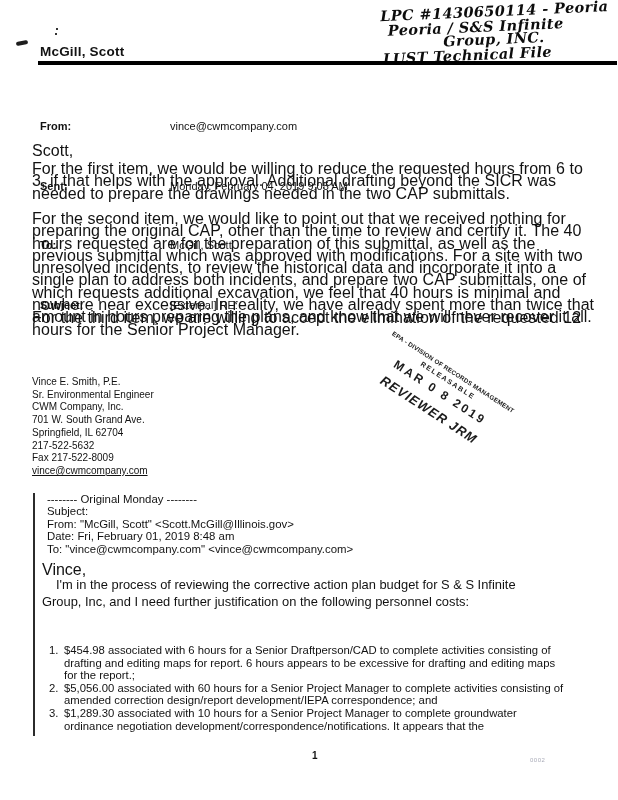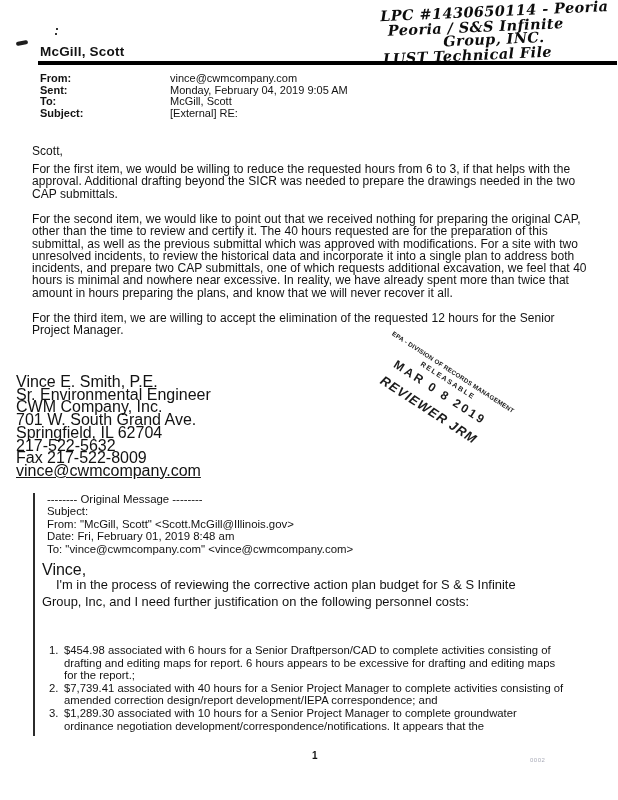--- a/index.html
+++ b/index.html
@@ -18,30 +18,30 @@
   .hw-l3{margin-left:62px;margin-top:-2px;}
   .hw-l4{margin-left:1px;}
   
   .artifact-dash{position:absolute;left:16px;top:41px;width:12px;height:4px;background:#1d1d1d;border-radius:2px;transform:rotate(-10deg);}
   .artifact-dot1{position:absolute;left:56px;top:28px;width:2px;height:2px;background:#333;}
   .artifact-dot2{position:absolute;left:55px;top:33px;width:2px;height:2px;background:#333;}
   
   .hdr-title{position:absolute;left:40px;top:44px;font-size:13.5px;font-weight:bold;letter-spacing:.2px;}
   .hdr-rule{position:absolute;left:38px;top:61px;width:579px;height:4px;background:#000;}
   .mail-headers{position:absolute;left:40px;top:73px;width:560px;font-size:11px;line-height:11.7px;}
-  .mh-row{display:flex;}
+  .mh-row{display:flex;margin-top:48px;}
   .mh-label{width:130px;font-weight:bold;flex:0 0 130px;}
   
-  .para{position:absolute;left:32px;width:563px;font-size:12px;line-height:12.3px;letter-spacing:.05px;}
+  .para{position:absolute;left:32px;width:563px;font-size:16px;line-height:12.3px;letter-spacing:.05px;}
   .salutation{top:145px;}
   .para1{top:163px;}
   .para2{top:213px;}
   .para3{top:312px;}
   .closing{top:353px;}
-  .sigblock{position:absolute;left:16px;top:376px;font-size:16px;line-height:12.7px;}
+  .sigblock{position:absolute;left:32px;top:376px;font-size:10px;line-height:12.7px;}
   .sig-email{text-decoration:underline;}
   
   .stamp{
     position:absolute;left:389px;top:326px;width:158px;text-align:center;
     transform:rotate(33deg);transform-origin:0 0;color:#1b1b1b;
   }
   .st1{font-size:6.3px;font-weight:bold;letter-spacing:.2px;white-space:nowrap;}
   .st2{font-size:7px;font-weight:bold;letter-spacing:1.6px;margin-top:3px;}
   .st3{font-size:12px;font-weight:bold;letter-spacing:2.5px;margin-top:4px;white-space:nowrap;}
   .st4{font-size:13px;font-weight:bold;font-style:italic;letter-spacing:1px;margin-top:6px;white-space:nowrap;}
@@ -113,38 +113,38 @@
 
   <div class="stamp">
     <div class="st1">EPA - DIVISION OF RECORDS MANAGEMENT</div>
     <div class="st2">RELEASABLE</div>
     <div class="st3">MAR 0 8 2019</div>
     <div class="st4">REVIEWER JRM</div>
   </div>
 
   <div class="quote-bar"></div>
   <div class="quoted-headers">
-    <div>-------- Original Message --------</div>
+    <div>-------- Original Monday --------</div>
     <div>Subject:</div>
     <div>From: "McGill, Scott" &lt;Scott.McGill@Illinois.gov&gt;</div>
     <div>Date: Fri, February 01, 2019 8:48 am</div>
     <div>To: "vince@cwmcompany.com" &lt;vince@cwmcompany.com&gt;</div>
   </div>
 
   <div class="q-salutation">Vince,</div>
   <div class="q-intro">I'm in the process of reviewing the corrective action plan budget for S &amp; S Infinite Group, Inc, and I need further justification on the following personnel costs:</div>
 
   <div class="q-list">
     <div class="q-item">
       <span class="q-num">1.</span>
       <span>$454.98 associated with 6 hours for a Senior Draftperson/CAD to complete activities consisting of drafting and editing maps for report.  6 hours appears to be excessive for drafting and editing maps for the report.;</span>
     </div>
     <div class="q-item">
       <span class="q-num">2.</span>
-      <span>$7,739.41 associated with 40 hours for a Senior Project Manager to complete activities consisting of amended correction design/report development/IEPA correspondence; and</span>
+      <span>$5,056.00 associated with 60 hours for a Senior Project Manager to complete activities consisting of amended correction design/report development/IEPA correspondence; and</span>
     </div>
     <div class="q-item">
       <span class="q-num">3.</span>
       <span>$1,289.30 associated with 10 hours for a Senior Project Manager to complete groundwater ordinance negotiation development/correspondence/notifications.  It appears that the</span>
     </div>
   </div>
 
   <div class="page-number">1</div>
   <div class="scan-mark">0002</div>
 

